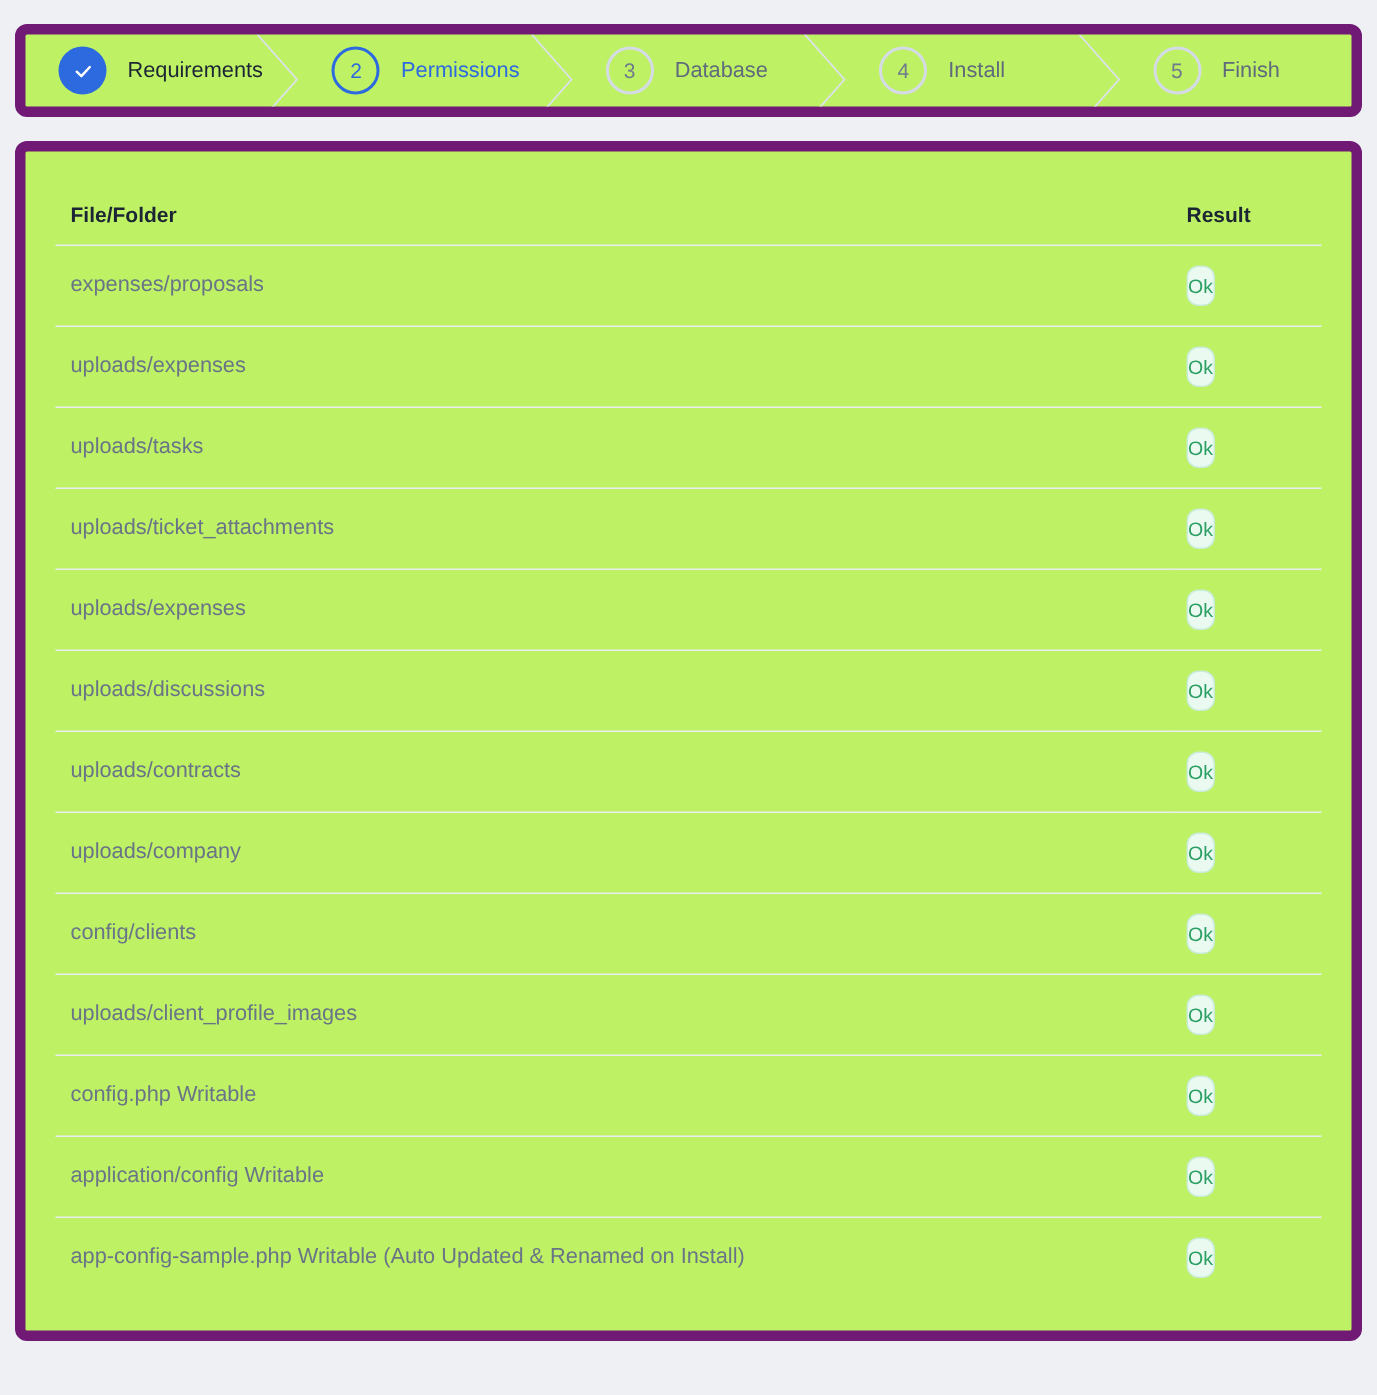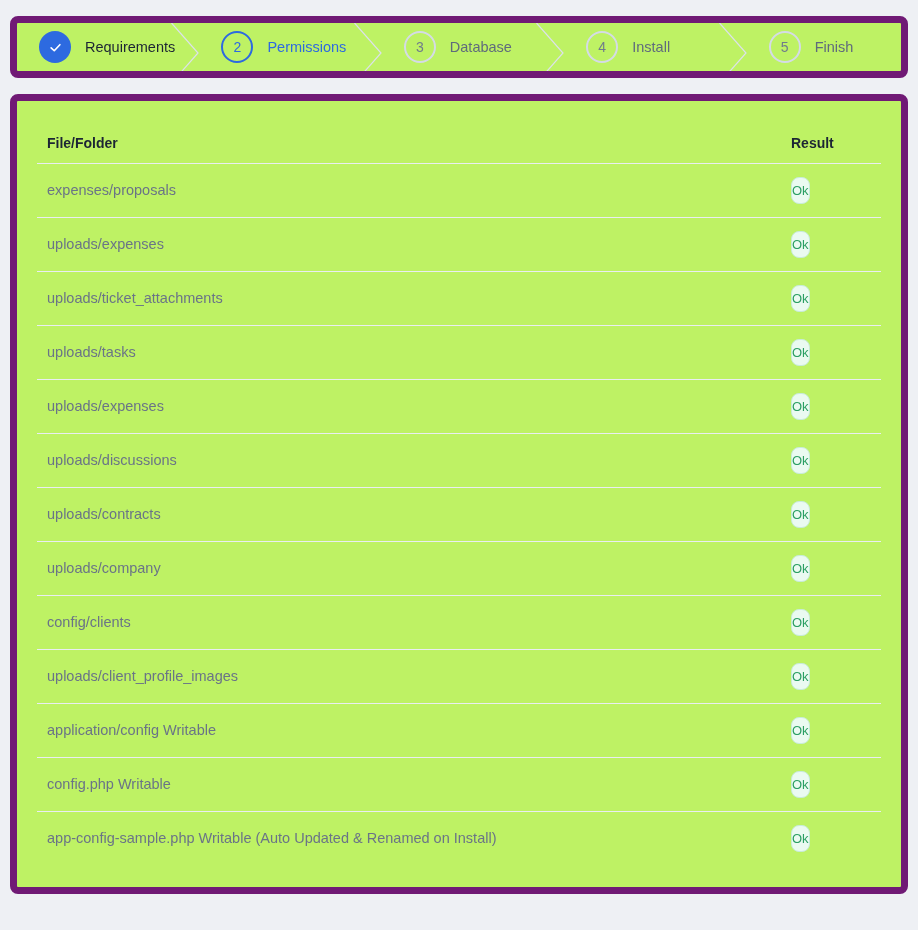--- a/index.html
+++ b/index.html
@@ -173,34 +173,34 @@
   </tr>
 
   <tr>
     <td class="file">uploads/expenses</td>
     <td class="col-result">
       <span class="badge-ok">Ok</span>
     </td>
   </tr>
 
   <tr>
+    <td class="file">uploads/tasks</td>
+    <td class="col-result">
+      <span class="badge-ok">Ok</span>
+    </td>
+  </tr>
+
+  <tr>
     <td class="file">uploads/ticket_attachments</td>
     <td class="col-result">
       <span class="badge-ok">Ok</span>
     </td>
   </tr>
 
   <tr>
-    <td class="file">uploads/tasks</td>
-    <td class="col-result">
-      <span class="badge-ok">Ok</span>
-    </td>
-  </tr>
-
-  <tr>
     <td class="file">uploads/expenses</td>
     <td class="col-result">
       <span class="badge-ok">Ok</span>
     </td>
   </tr>
 
   <tr>
     <td class="file">uploads/discussions</td>
     <td class="col-result">
       <span class="badge-ok">Ok</span>
@@ -229,28 +229,28 @@
   </tr>
 
   <tr>
     <td class="file">uploads/client_profile_images</td>
     <td class="col-result">
       <span class="badge-ok">Ok</span>
     </td>
   </tr>
 
   <tr>
+    <td class="file">config.php Writable</td>
+    <td class="col-result">
+      <span class="badge-ok">Ok</span>
+    </td>
+  </tr>
+
+  <tr>
     <td class="file">application/config Writable</td>
-    <td class="col-result">
-      <span class="badge-ok">Ok</span>
-    </td>
-  </tr>
-
-  <tr>
-    <td class="file">config.php Writable</td>
     <td class="col-result">
       <span class="badge-ok">Ok</span>
     </td>
   </tr>
 
   <tr>
     <td class="file">app-config-sample.php Writable (Auto Updated &amp; Renamed on Install)</td>
     <td class="col-result">
       <span class="badge-ok">Ok</span>
     </td>

